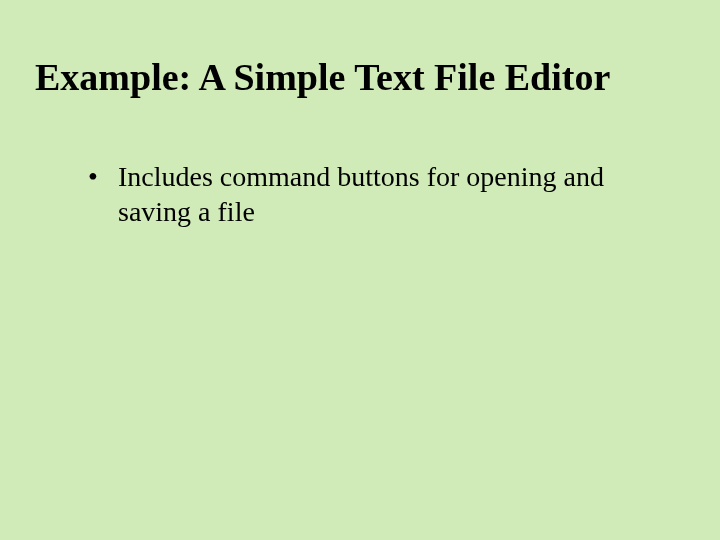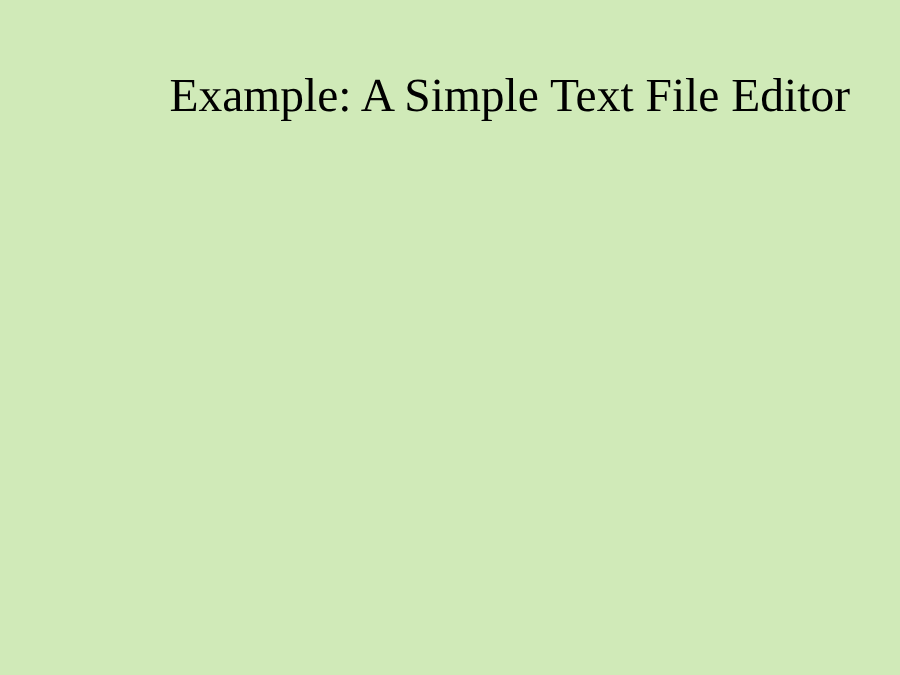--- a/index.html
+++ b/index.html
@@ -15,22 +15,22 @@
       color: #000;
       overflow: hidden;
     }
     .slide {
       width: 100%;
       height: 100%;
       padding: 55px 40px 40px 40px;
     }
     .title {
       font-size: 38px;
-      font-weight: normal;
-      text-align: right;
+      font-weight: bold;
+      text-align: left;
       margin-bottom: 60px;
       margin-left: -5px;
     }
     .bullets {
       list-style: none;
       padding-left: 48px;
     }
     .bullet-item {
       font-size: 28px;
       line-height: 1.25;
@@ -46,14 +46,15 @@
       top: 0;
       font-size: 28px;
     }
   </style>
 </head>
 <body>
 
 <div class="slide">
   <h1 class="title">Example: A Simple Text File Editor</h1>
   <ul class="bullets">
+    <li class="bullet-item">Includes command buttons for opening and saving a file</li>
   </ul>
 </div>
 
 </body></html>

